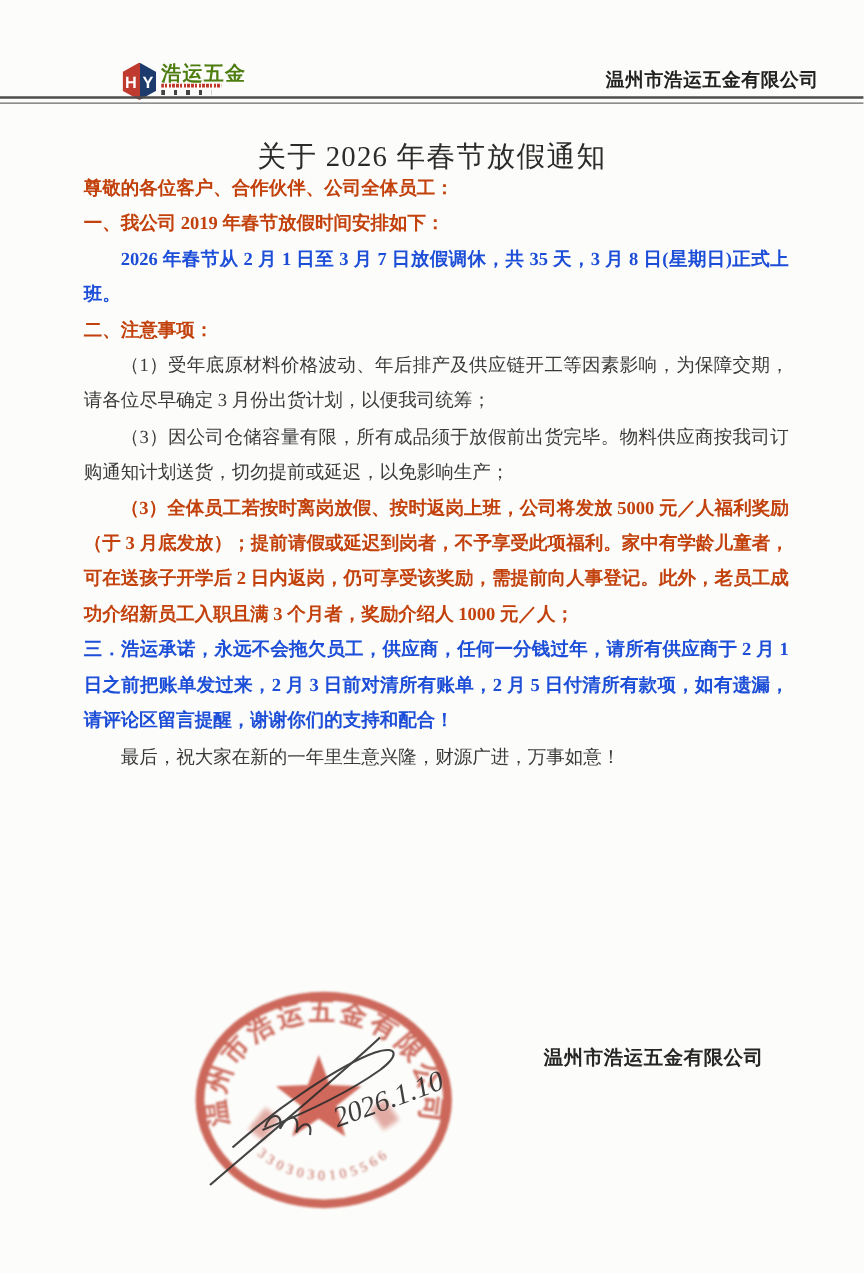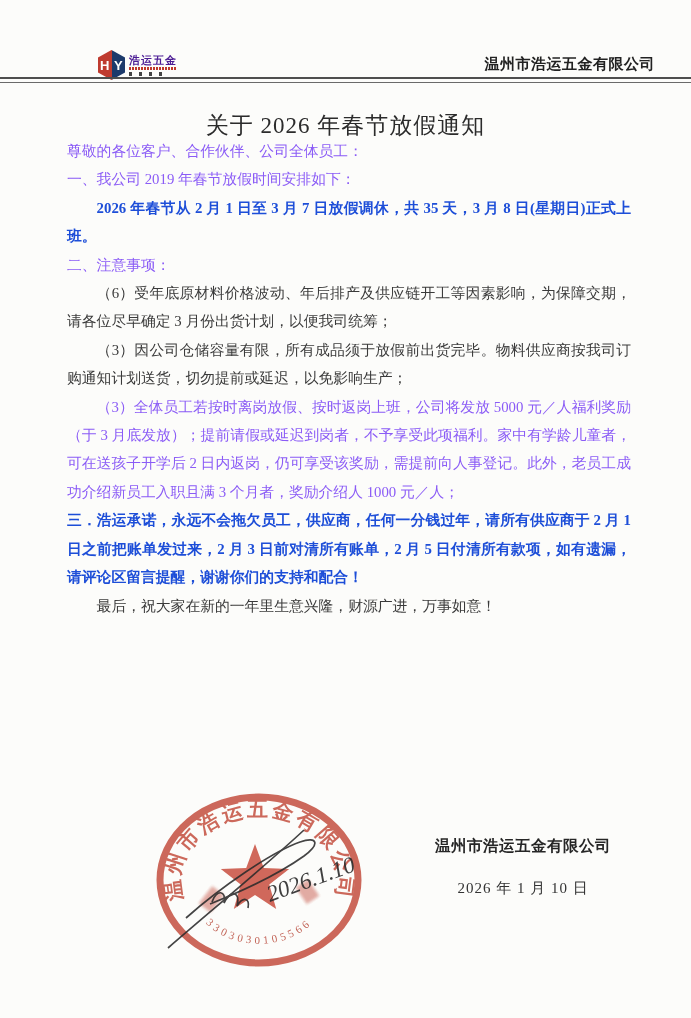--- a/index.html
+++ b/index.html
@@ -17,39 +17,39 @@
   .hex{
     width:27px;height:30px;position:relative;
     clip-path:polygon(50% 0,100% 25%,100% 75%,50% 100%,0 75%,0 25%);
     display:flex;
   }
   .hex .half{width:50%;height:100%;display:flex;align-items:center;justify-content:center;
     color:#fff;font-family:"Liberation Sans",sans-serif;font-weight:700;font-size:13px;}
   .hex .l{background:#bf3b2f;}
   .hex .r{background:#1c3a6b;}
   .logo-txt{margin-left:4px;display:flex;flex-direction:column;gap:1px;}
-  .logo-name{font-family:"Liberation Sans",sans-serif;font-weight:700;font-size:11px;
-    color:#4c1d95;letter-spacing:1px;line-height:12px;}
+  .logo-name{font-family:"Liberation Sans",sans-serif;font-weight:700;font-size:16px;
+    color:#4d7c0f;letter-spacing:1px;line-height:12px;}
   .logo-tag-red{width:48px;height:3px;
     background:repeating-linear-gradient(90deg,#c0392b 0 2px,rgba(0,0,0,0) 2px 3px);}
   .logo-tag-dark{width:40px;height:4px;margin-top:1px;
     background:repeating-linear-gradient(90deg,#444 0 3px,rgba(0,0,0,0) 3px 10px);}
   .header-company{position:absolute;right:0;bottom:4px;font-weight:700;font-size:15px;color:#222;letter-spacing:0.5px;}
   .header-rule{position:absolute;left:0;right:0;top:77px;height:3px;
     border-top:2px solid #4e4e4e;border-bottom:1px solid #6a6a6a;}
   
   .title{position:absolute;left:0;right:0;top:110px;text-align:center;
     font-size:23px;letter-spacing:1px;color:#2b2b2b;font-weight:400;}
   
   .content{position:absolute;left:67px;right:60px;top:137px;
     font-size:14.8px;line-height:28.4px;text-align:justify;}
   .content p{margin:0;}
   .indent{text-indent:2em;}
   .b-sans{font-family:"Liberation Sans","DejaVu Sans",sans-serif;font-weight:700;color:#262626;}
-  .b-sans{font-family:"Liberation Serif",serif;font-weight:400;color:#8b5cf6;}
+  .b-sans{font-family:"Liberation Serif",serif;font-weight:700;color:#c2410c;}
   .red{color:#1d4ed8;font-weight:700;}
   
   .stamp{position:absolute;left:152px;top:790px;width:214px;height:182px;}
   
   .signoff{position:absolute;right:68px;top:836px;width:200px;text-align:center;}
   .signoff-company{font-weight:700;font-size:15.5px;color:#262626;letter-spacing:0.5px;white-space:nowrap;}
   .signoff-date{margin-top:22px;font-size:15px;color:#333;letter-spacing:1px;}
 </style>
 </head>
 <body>
@@ -72,21 +72,21 @@
   </div>
   <div class="header-rule"></div>
 
   <div class="title">关于 2026 年春节放假通知</div>
 
   <div class="content">
     <p class="b-sans">尊敬的各位客户、合作伙伴、公司全体员工：</p>
     <p class="b-sans">一、我公司 2019 年春节放假时间安排如下：</p>
     <p class="indent red">2026 年春节从 2 月 1 日至 3 月 7 日放假调休，共 35 天，3 月 8 日(星期日)正式上班。</p>
     <p class="b-sans">二、注意事项：</p>
-    <p class="indent">（6）受年底原材料价格波动、年后排产及供应链开工等因素影响，为保障交期，请各位尽早确定 3 月份出货计划，以便我司统筹；</p>
+    <p class="indent">（1）受年底原材料价格波动、年后排产及供应链开工等因素影响，为保障交期，请各位尽早确定 3 月份出货计划，以便我司统筹；</p>
     <p class="indent">（3）因公司仓储容量有限，所有成品须于放假前出货完毕。物料供应商按我司订购通知计划送货，切勿提前或延迟，以免影响生产；</p>
     <p class="indent b-sans">（3）全体员工若按时离岗放假、按时返岗上班，公司将发放 5000 元／人福利奖励（于 3 月底发放）；提前请假或延迟到岗者，不予享受此项福利。家中有学龄儿童者，可在送孩子开学后 2 日内返岗，仍可享受该奖励，需提前向人事登记。此外，老员工成功介绍新员工入职且满 3 个月者，奖励介绍人 1000 元／人；</p>
     <p class="red">三．浩运承诺，永远不会拖欠员工，供应商，任何一分钱过年，请所有供应商于 2 月 1 日之前把账单发过来，2 月 3 日前对清所有账单，2 月 5 日付清所有款项，如有遗漏，请评论区留言提醒，谢谢你们的支持和配合！</p>
     <p class="indent">最后，祝大家在新的一年里生意兴隆，财源广进，万事如意！</p>
   </div>
 
   <div class="stamp">
     <svg width="214" height="182" viewBox="0 0 214 182">
       <defs>
         <filter id="blur1">
@@ -115,16 +115,15 @@
         <path d="M 16 158 C 60 120 120 70 152 40"></path>
         <path d="M 34 128 C 70 96 120 62 148 52 C 166 46 168 54 152 66 C 124 86 88 102 58 114"></path>
         <path d="M 60 112 c 4 -13 15 -12 12 1 c 7 -14 17 -11 13 3 c 6 -10 13 -8 11 2"></path>
       </g>
       <text x="118" y="112" transform="rotate(-20 118 112)" font-size="23" font-style="italic" fill="#2b2b2b" opacity="0.9" font-family="Liberation Serif, serif">2026.1.10</text>
     </svg>
   </div>
 
   <div class="signoff">
     <div class="signoff-company">温州市浩运五金有限公司</div>
-    <div class="signoff-date">2026 年 1 月 10 日</div>
   </div>
 
 </div>
 
 </body></html>

